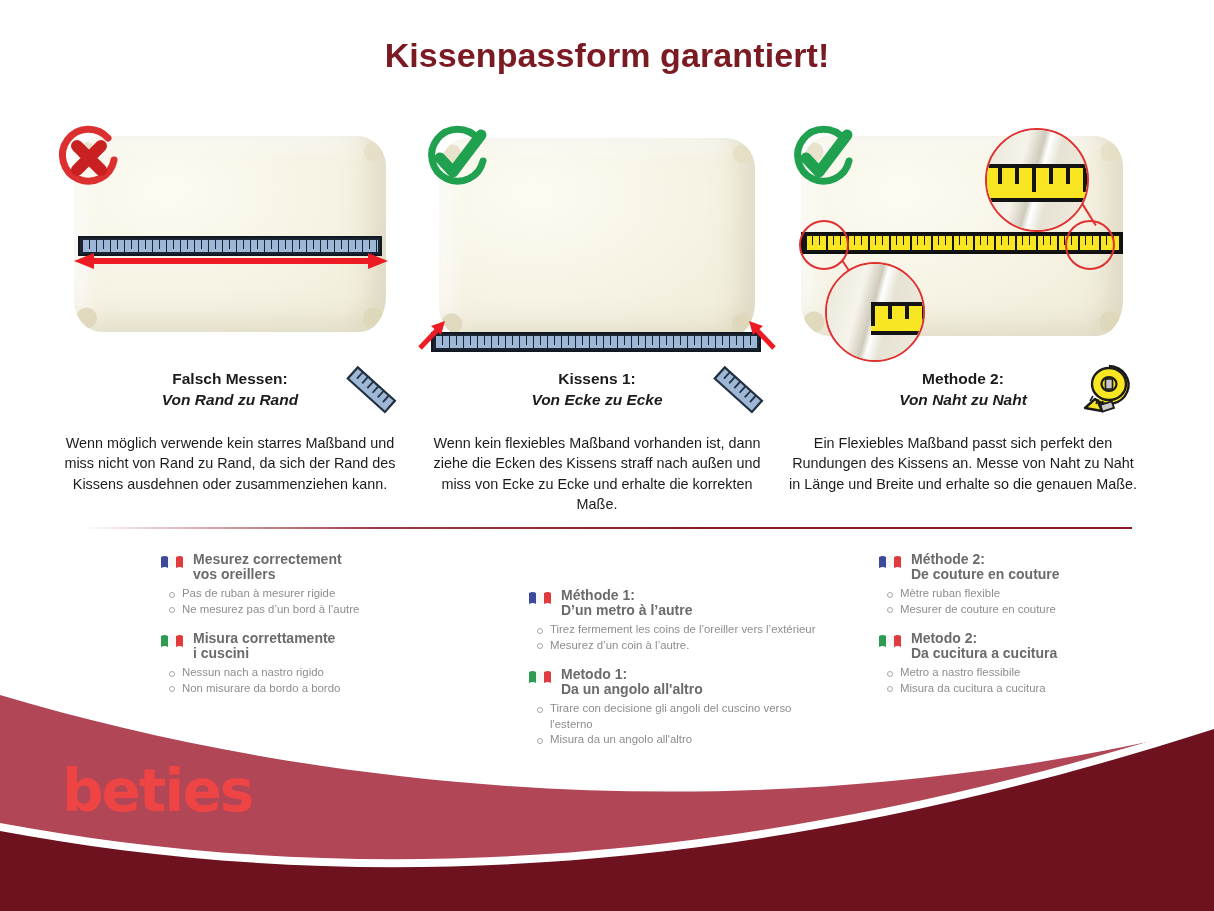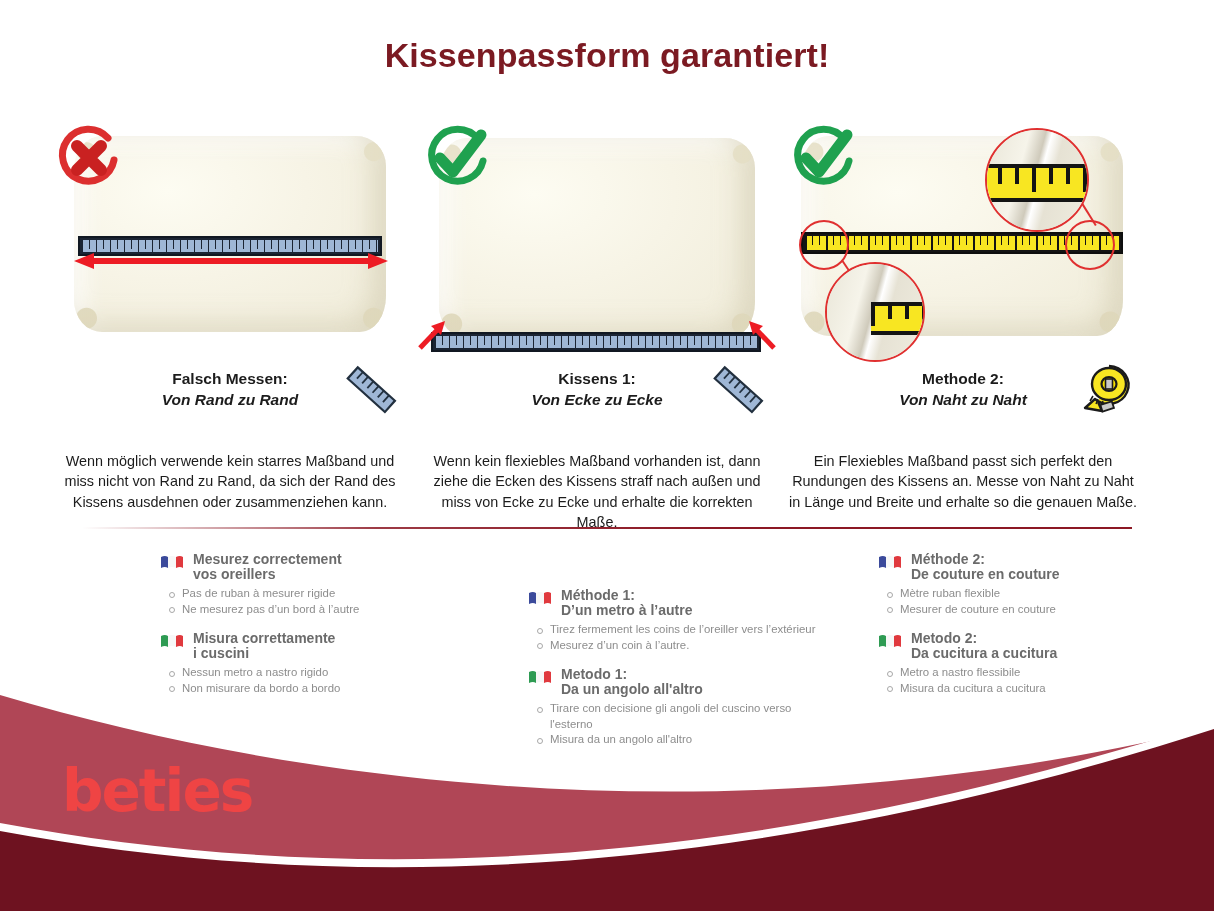--- a/index.html
+++ b/index.html
@@ -112,21 +112,21 @@
   
   .heads{position:relative;text-align:center;margin-top:4px;height:54px;}
   .h-line1{font-size:15.5px;font-weight:bold;color:#1c1c1c;line-height:20px;}
   .h-line2{font-size:15.5px;font-weight:bold;font-style:italic;color:#1c1c1c;line-height:21px;}
   .tool-icon{position:absolute;right:-2px;top:-4px;width:58px;height:50px;}
   .col1 .tool-icon{right:10px;}
   .col2 .tool-icon{right:10px;}
   .col3 .tool-icon{right:6px;top:-6px;}
 
   .body-txt{
-    margin-top:28px;text-align:center;font-size:14.4px;line-height:20.4px;
+    margin-top:10px;text-align:center;font-size:14.4px;line-height:20.4px;
     color:#1c1c1c;padding:0 4px;
   }
 
   
   .divider{
     position:absolute;left:82px;top:527px;width:1050px;height:2px;
     background:linear-gradient(to right,rgba(140,24,36,0) 0%,rgba(140,24,36,.25) 8%,
       rgba(140,24,36,.85) 28%,#8c1824 60%,#8c1824 100%);
   }
 
@@ -324,21 +324,21 @@
           <path d="M1 3 q4 -2 7 0 v11 q-3 -2 -7 0 z" fill="#2E9B53"></path>
           <path d="M8 3 q4 -2 8 0 v11 q-4 -2 -8 0 z" fill="#f7f7f7"></path>
           <path d="M16 3 q4 -2 7 0 v11 q-3 -2 -7 0 z" fill="#E0393E"></path>
         </svg>
         <div class="ml-title">
           <div>Misura correttamente</div>
           <div>i cuscini</div>
         </div>
       </div>
       <ul class="ml-list">
-        <li>Nessun metro a nastro rigido</li>
+        <li>Nessun nach a nastro rigido</li>
         <li>Non misurare da bordo a bordo</li>
       </ul>
     </div>
   </div>
 
   <div class="ml ml2">
     <div class="ml-group">
       <div class="ml-head">
         <svg class="flag" viewBox="0 0 24 17">
           <path d="M1 3 q4 -2 7 0 v11 q-3 -2 -7 0 z" fill="#3B4A9B"></path>

